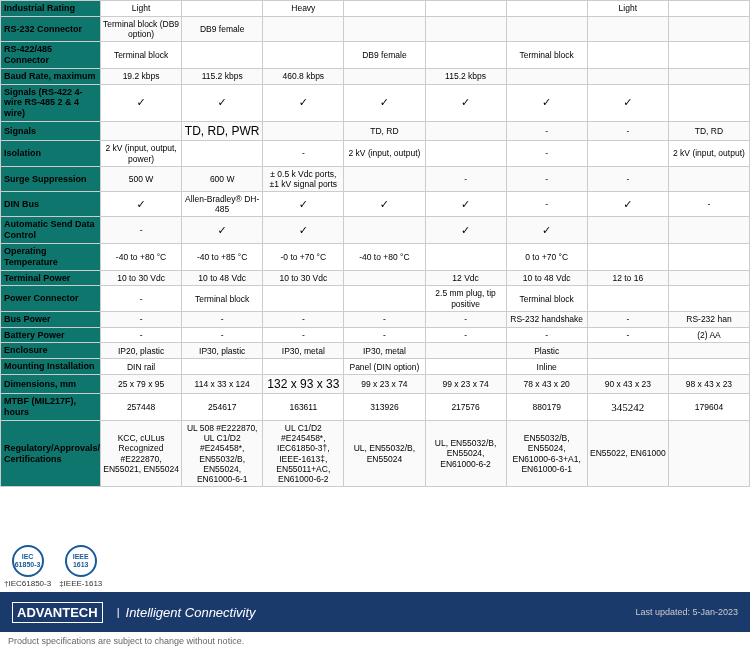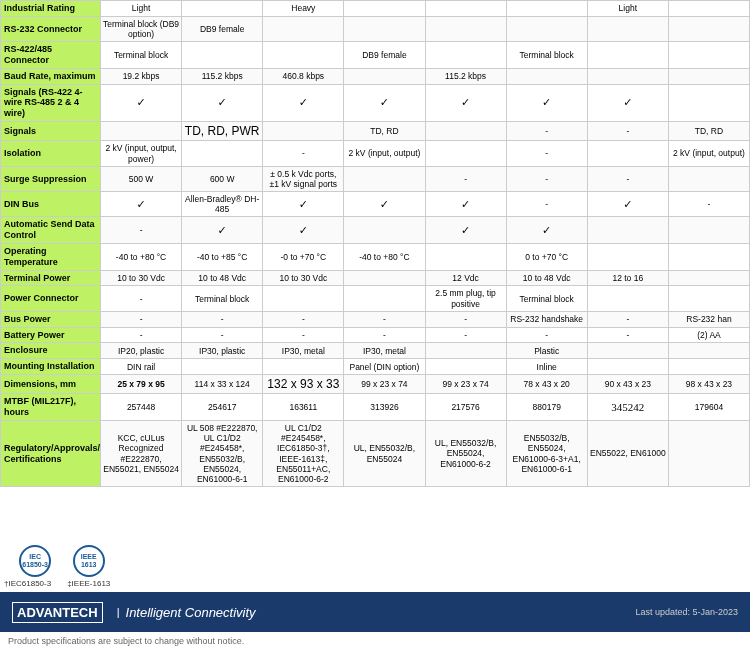--- a/index.html
+++ b/index.html
@@ -16,21 +16,21 @@
       padding: 2px 3px;
       font-size: 9px;
       vertical-align: middle;
       text-align: center;
       line-height: 1.2;
     }
     
     td:first-child, th:first-child {
       text-align: left;
       font-weight: bold;
-      background: #bef264;
+      background: #0f766e;
       width: 100px;
     }
     
     .row-label { text-align: left; font-weight: bold; background: #f0f0f0; }
     
     tr:nth-child(even) td:not(:first-child) { background: #fafafa; }
     tr:nth-child(odd) td:not(:first-child) { background: #fff; }
     
     .checkmark { color: #000; font-size: 11px; }
     
@@ -235,21 +235,21 @@
             <td style="font-size: 8.5px; padding: 2px;"></td>
             <td style="font-size: 8.5px; padding: 2px;"></td>
             <td style="font-size: 8.5px; padding: 2px;">Panel (DIN option)</td>
             <td style="font-size: 8.5px; padding: 2px;"></td>
             <td style="font-size: 8.5px; padding: 0;">Inline</td>
             <td style="font-size: 8.5px; padding: 2px;"></td>
             <td style="font-size: 8.5px; padding: 2px;"></td>
           </tr>
           <tr>
             <td class="row-label">Dimensions, mm</td>
-            <td style="font-size: 8.5px; padding: 2px; font-weight: bold;">25 x 79 x 95</td>
+            <td style="font-size: 8.5px; padding: 2px;">25 x 79 x 95</td>
             <td style="font-size: 8.5px; padding: 2px;">114 x 33 x 124</td>
             <td style="font-size: 12px; padding: 2px;">132 x 93 x 33</td>
             <td style="font-size: 8.5px; padding: 2px;">99 x 23 x 74</td>
             <td style="font-size: 8.5px; padding: 2px;">99 x 23 x 74</td>
             <td style="font-size: 8.5px; padding: 2px;">78 x 43 x 20</td>
             <td style="font-size: 8.5px; padding: 2px;">90 x 43 x 23</td>
             <td style="font-size: 8.5px; padding: 2px;">98 x 43 x 23</td>
           </tr>
           <tr>
             <td class="row-label">MTBF (MIL217F), hours</td>
@@ -271,21 +271,21 @@
             <td style="font-size: 8.5px; padding: 2px;">UL, EN55032/B, EN55024, EN61000-6-2</td>
             <td style="font-size: 8.5px; padding: 2px;">EN55032/B, EN55024, EN61000-6-3+A1, EN61000-6-1</td>
             <td style="font-size: 8.5px; padding: 2px;">EN55022, EN61000</td>
             <td style="font-size: 8.5px; padding: 2px;"></td>
           </tr>
         </tbody>
     </table>
   </div>
 
   <div class="logos-row" id="logos-row" style="justify-content: flex-start; padding-left: 4px;">
-      <div class="cert-item" style="margin-right: 8px; align-items: flex-end;">
+      <div class="cert-item" style="">
         <div class="cert-badge" style="white-space: pre-line; font-weight: bold; color: rgb(26, 90, 154); border: 2px solid rgb(26, 90, 154); width: 32px; height: 32px; border-radius: 50%; display: flex; align-items: center; justify-content: center; font-size: 7px; text-align: center; line-height: 1.1;">IEC
 61850-3</div>
         <div class="cert-label">†IEC61850-3</div>
       </div>
       <div class="cert-item" style="margin-right: 8px;">
         <div class="cert-badge" style="white-space: pre-line; font-weight: bold; color: rgb(26, 90, 154); border: 2px solid rgb(26, 90, 154); width: 32px; height: 32px; border-radius: 50%; display: flex; align-items: center; justify-content: center; font-size: 7px; text-align: center; line-height: 1.1;">IEEE
 1613</div>
         <div class="cert-label">‡IEEE-1613</div>
       </div>
     </div>

